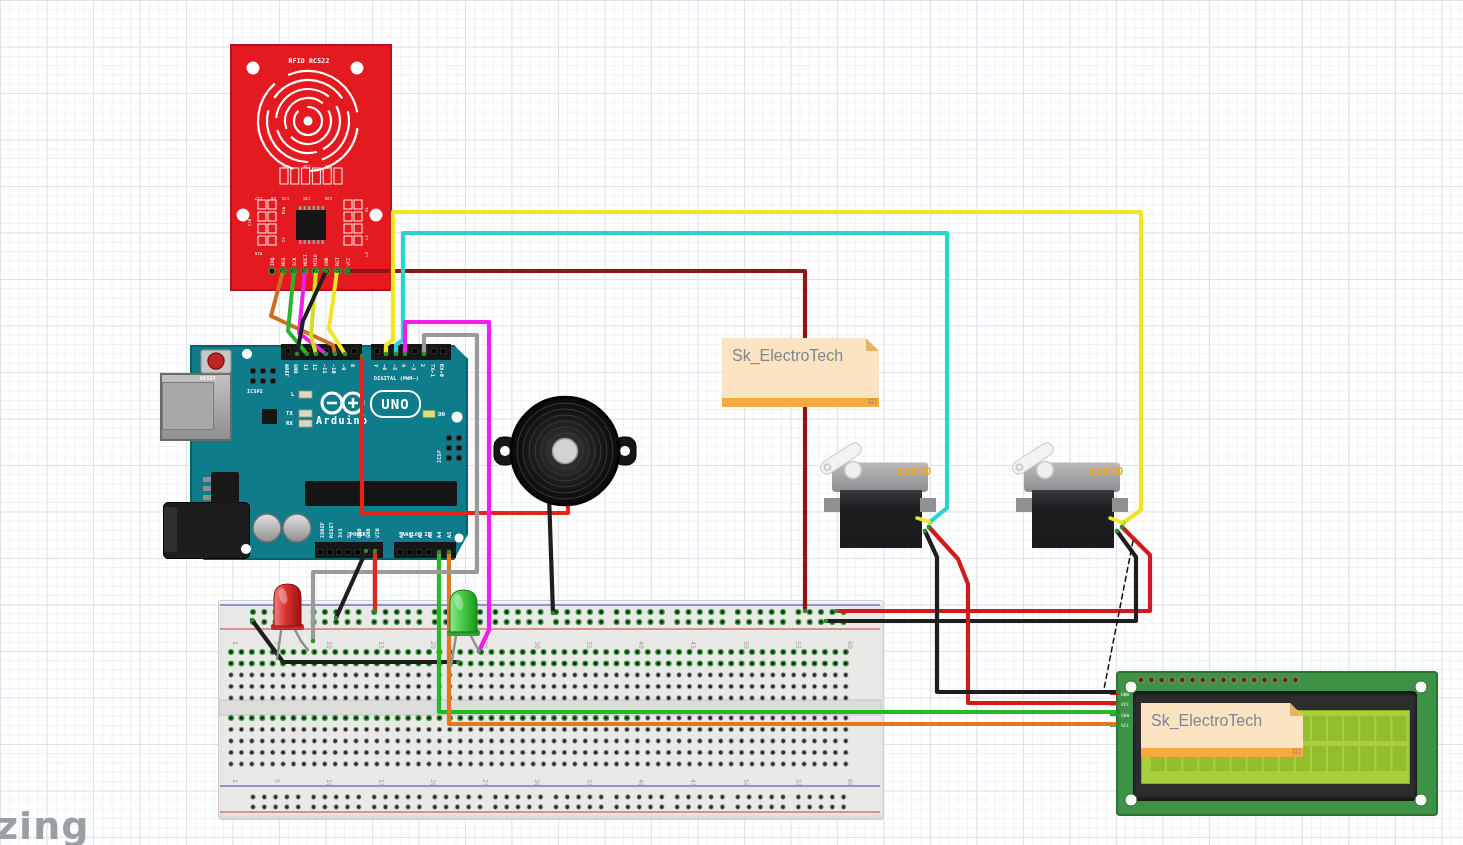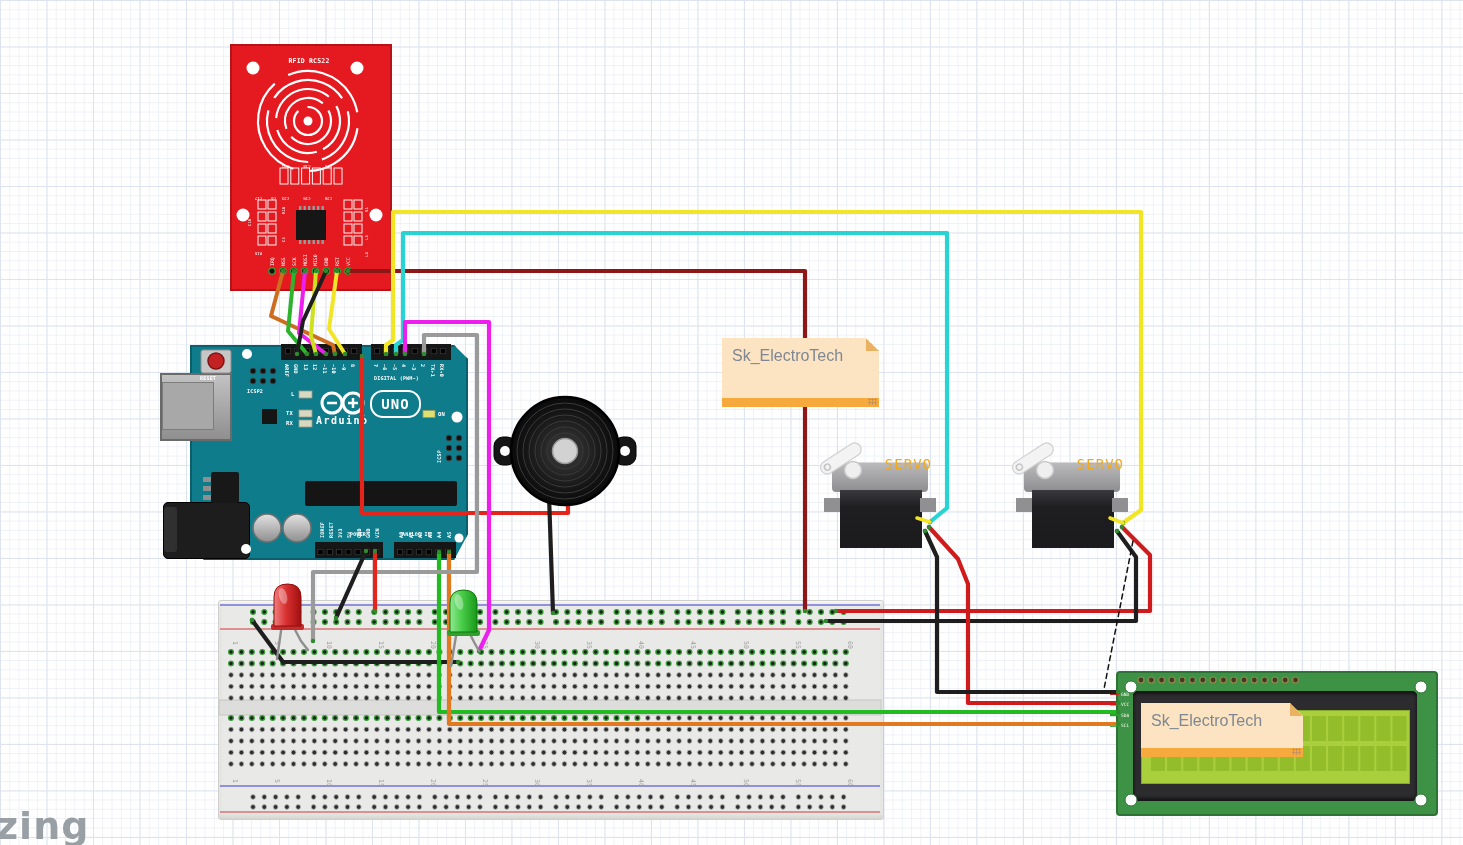--- a/index.html
+++ b/index.html
@@ -26,21 +26,21 @@
   #jack{left:163px;top:502px;width:85px;height:55px;background:#1d1d1d;border-radius:5px;border:1px solid #000;z-index:3;}
   #jack .face{position:absolute;left:0;top:4px;width:13px;height:45px;background:#303030;border-radius:3px;}
   #rfid{left:230px;top:44px;width:158px;height:243px;background:#e41a20;border:2px solid #b61218;z-index:2;}
   .servo{width:120px;height:100px;z-index:2;}
   #servo1{left:820px;top:450px;}
   #servo2{left:1012px;top:450px;}
   .servo .s-top{position:absolute;left:12px;top:12px;width:96px;height:30px;border-radius:4px;background:linear-gradient(#bcbcbe,#8d8d90);box-shadow:inset 0 1px 0 #d8d8da;}
   .servo .s-body{position:absolute;left:20px;top:40px;width:82px;height:58px;background:linear-gradient(#3a3a3e,#1e1e21 30%,#1b1b1e);}
   .servo .s-tab{position:absolute;top:48px;width:16px;height:14px;background:#909093;}
   .servo .s-tabL{left:4px;} .servo .s-tabR{left:100px;}
-  .servo-label{position:absolute;right:8px;top:6px;color:#f0a81c;font-weight:normal;font-size:14px;letter-spacing:1px;}
+  .servo-label{position:absolute;right:8px;top:16px;color:#f0a81c;font-weight:bold;font-size:10px;letter-spacing:1px;}
   #lcd{left:1116px;top:671px;width:318px;height:141px;background:#3e9245;border:2px solid #2e7335;border-radius:4px;z-index:2;}
   #lcd .bezel{position:absolute;left:15px;top:18px;width:284px;height:110px;background:#2c2c2e;border-radius:5px;box-shadow:inset 0 3px 3px #161618, inset 0 -3px 3px #161618;}
   #lcd .screen{position:absolute;left:23px;top:37px;width:267px;height:72px;background:#a9cf3c;border:1px solid #86ab2a;}
   
   .wlbl{position:absolute;color:#fff;font-weight:bold;font-size:5px;z-index:3;white-space:nowrap;letter-spacing:.2px;}
   .wlbl.s6{font-size:5.5px;}
   .rlbl90{transform-origin:0 0;transform:rotate(90deg);}
   .rlbln90{transform-origin:0 0;transform:rotate(-90deg);}
   #rfid-title{left:230px;top:57px;width:158px;text-align:center;font-size:6.5px;}
   

